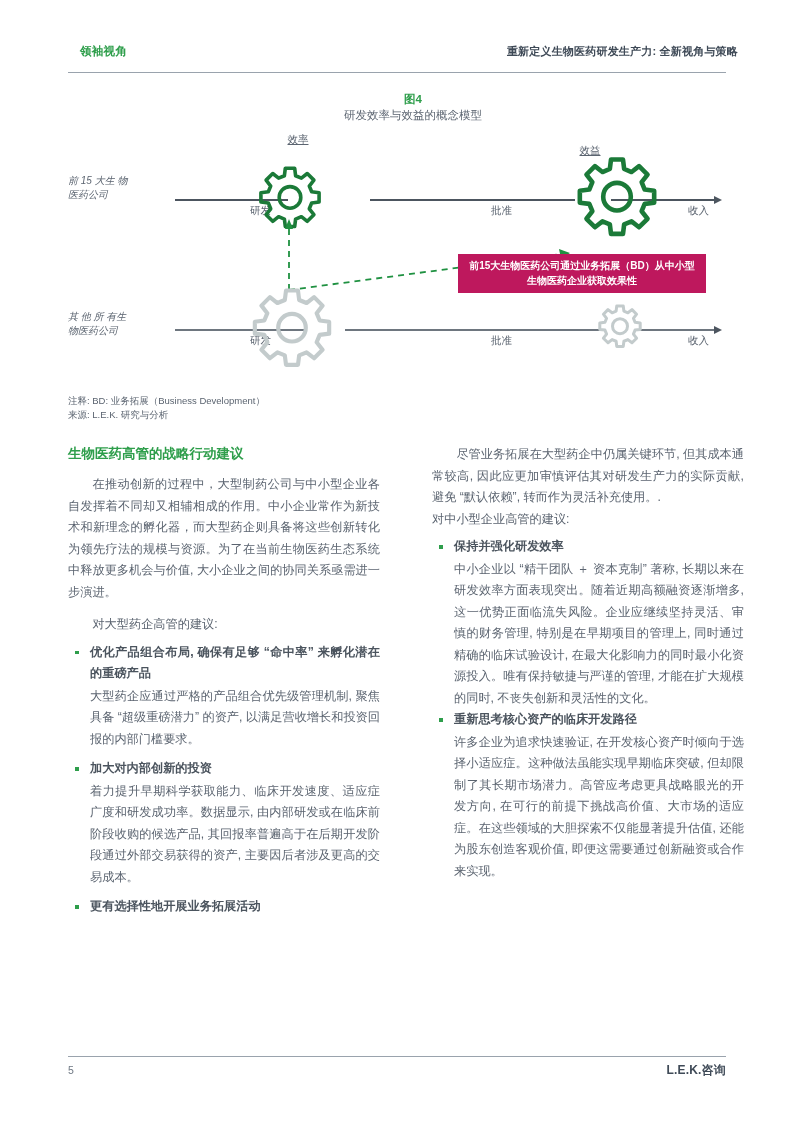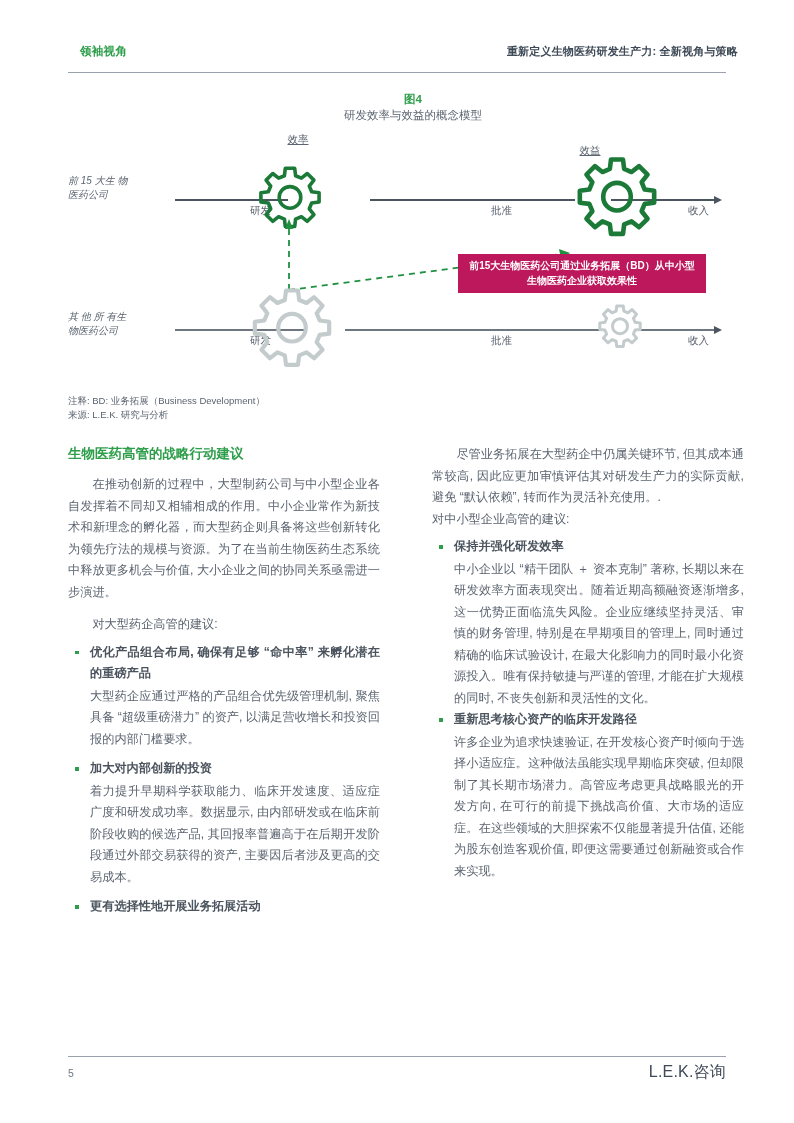--- a/index.html
+++ b/index.html
@@ -223,22 +223,22 @@
     display: flex;
     justify-content: space-between;
     align-items: baseline;
   }
   .page-num {
     color: #6e7783;
     font-size: 10.5px;
   }
   .brand {
     color: #3f4a57;
-    font-size: 16px;
-    font-weight: normal;
+    font-size: 12px;
+    font-weight: bold;
     letter-spacing: 0.2px;
     padding-left: 21px;
   }
 </style>
 </head>
 <body>
 
 <div class="page">
 
   <div class="header">

